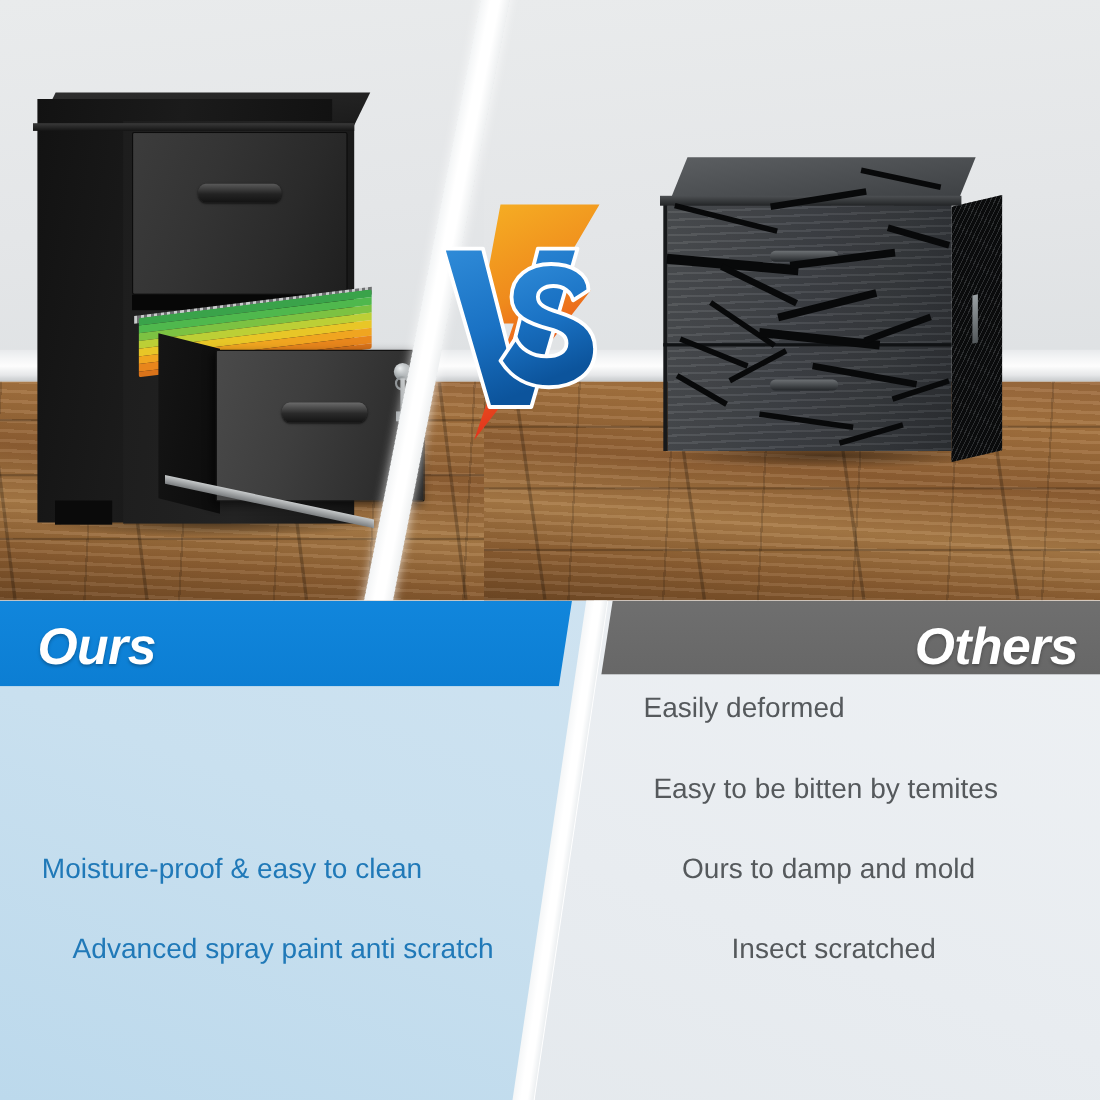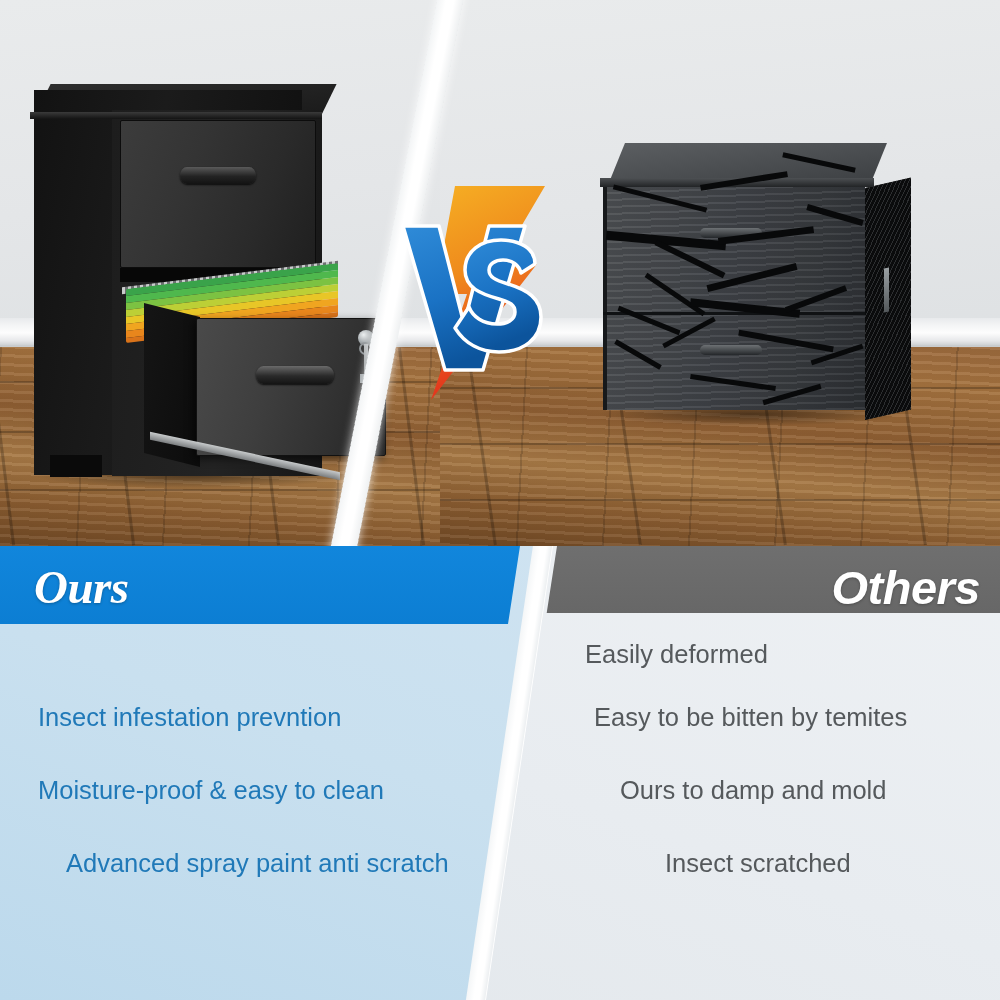--- a/index.html
+++ b/index.html
@@ -125,21 +125,21 @@
   .hdr-blue { position:absolute; left:0; top:0; height:78px; width:540px;
     background:linear-gradient(180deg,#1186dc,#0c7ed3);
     clip-path:polygon(0 0, 520px 0, 508px 78px, 0 78px); z-index:4; }
   .hdr-grey { position:absolute; left:545px; top:0; height:67px; width:455px;
     background:linear-gradient(180deg,#6f6f6f,#676767);
     clip-path:polygon(12px 0, 455px 0, 455px 78px, 0 78px); z-index:4; }
 
   .hdr-title { position:absolute; color:#ffffff; font-style:italic; font-weight:bold;
     font-size:47px; letter-spacing:-.5px; text-shadow:0 1px 3px rgba(0,0,0,.28);
     white-space:nowrap; }
-  .t-ours   { left:34px;  top:14px;font-family:Liberation Serif, serif; }
+  .t-ours   { left:34px;  top:14px; }
   .t-others { right:20px; top:14px; }
 
   .rows { position:absolute; left:0; top:78px; width:1000px; height:376px; z-index:6; }
   .row { position:absolute; left:0; width:1000px; height:73px; }
   .row-l { position:absolute; left:38px; top:0; font-size:25.5px; color:#2079b8;
     white-space:nowrap; }
   .row-r { position:absolute; top:0; font-size:25.5px; color:#55595c; white-space:nowrap; }
 </style>
 </head>
 <body>
@@ -280,25 +280,24 @@
 
     <div class="hdr-grey">
       <div class="hdr-title t-others">Others</div>
     </div>
 
     <div class="cmp-split"></div>
 
     <div class="rows">
 
       <div class="row" style="top:6px;">
-        <div class="row-r" style="left:585px;margin-top:10px;">Easily deformed</div>
+        <div class="row-r" style="left:585px;">Easily deformed</div>
       </div>
 
       <div class="row" style="top:79px;">
-        <div class="row-l">Insect infestation prevntion</div>
         <div class="row-r" style="left:594px;">Easy to be bitten by temites</div>
       </div>
 
       <div class="row" style="top:152px;">
         <div class="row-l">Moisture-proof &amp; easy to clean</div>
         <div class="row-r" style="left:620px;">Ours to damp and mold</div>
       </div>
 
       <div class="row" style="top:225px;margin-left:28px;">
         <div class="row-l">Advanced spray paint anti scratch</div>

